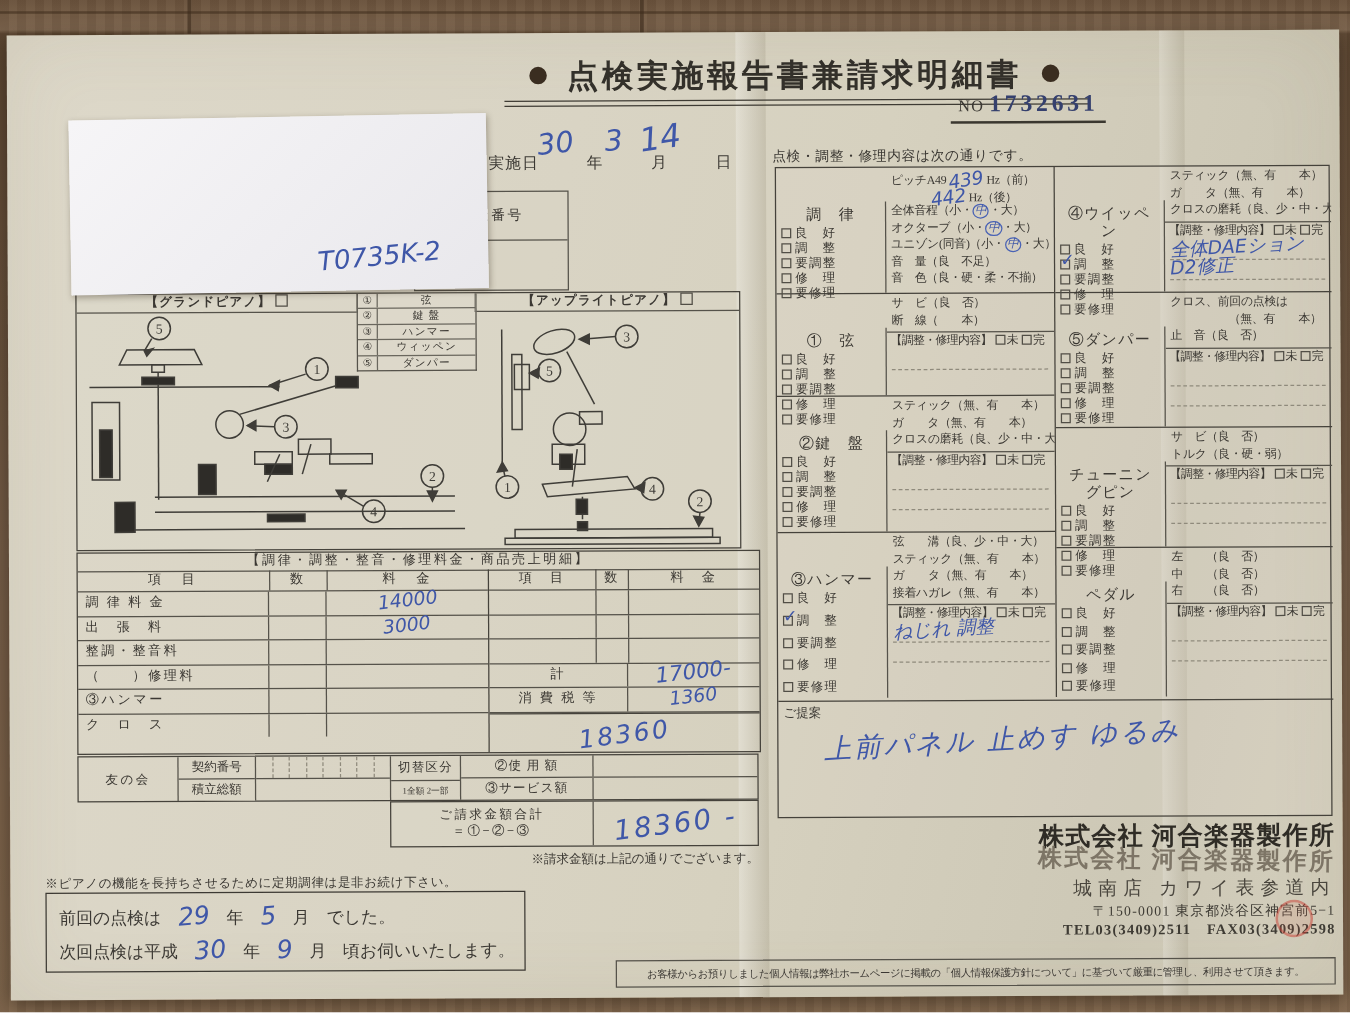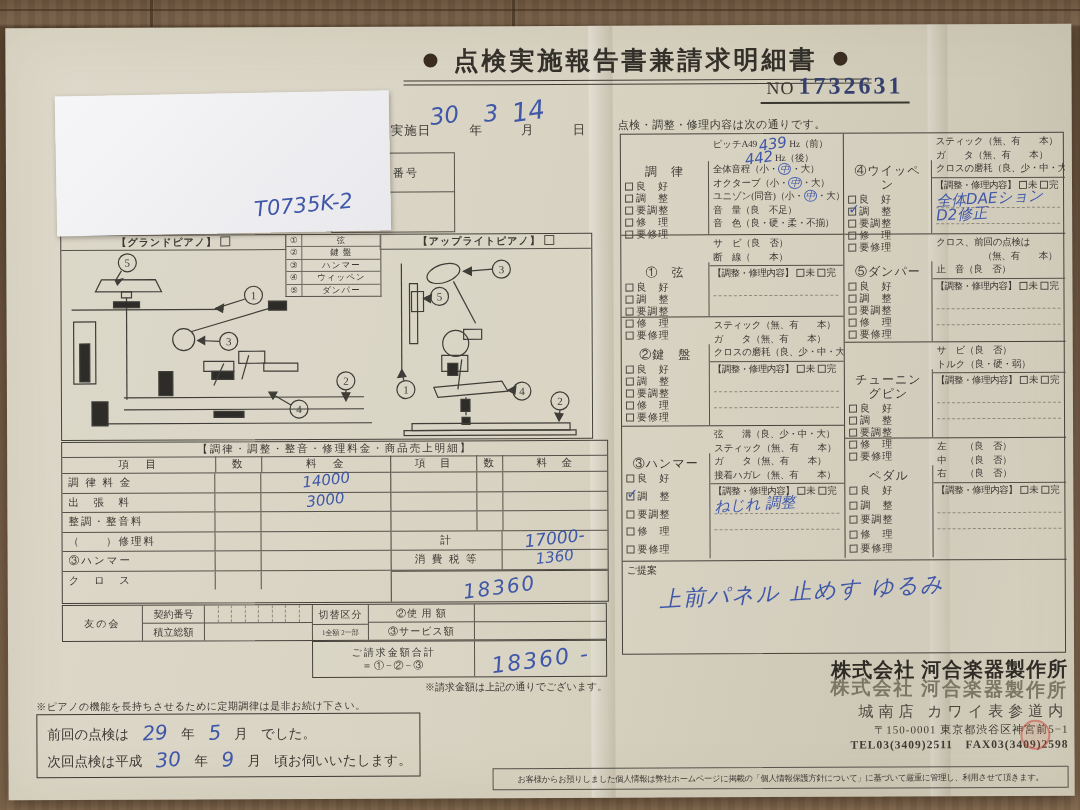--- a/index.html
+++ b/index.html
@@ -17,22 +17,22 @@
   .crease{position:absolute;top:0;height:100%;pointer-events:none;}
   .crease.c1{left:583px;width:24px;background:linear-gradient(90deg,rgba(255,255,255,.28),rgba(95,85,60,.14));}
   .crease.c2{left:922px;width:20px;background:linear-gradient(90deg,rgba(255,255,255,.2),rgba(95,85,60,.12));}
 
   
   .title-wrap{position:absolute;left:330px;top:18px;width:600px;text-align:center;}
   .title{font-size:25px;font-weight:bold;letter-spacing:3px;color:#33302a;}
   .dot{display:inline-block;width:14px;height:14px;border-radius:50%;background:#3a2d20;vertical-align:2px;margin:0 16px;}
   .title-rule{position:absolute;left:398px;top:54px;width:468px;height:3px;border-top:1.5px solid #3e3b34;border-bottom:1px solid #3e3b34;}
   .docno{position:absolute;left:755px;top:48px;border-bottom:2px solid #3a372f;padding:0 6px 2px 6px;}
-  .docno .no-l{font-size:18px;letter-spacing:1px;}
-  .docno .no-v{font-size:24px;font-weight:bold;letter-spacing:3px;color:#35406e;}
+  .docno .no-l{font-size:13px;letter-spacing:1px;}
+  .docno .no-v{font-size:19px;font-weight:bold;letter-spacing:3px;color:#35406e;}
   .date-row{position:absolute;left:385px;top:96px;font-size:12.5px;letter-spacing:1px;}
   .date-row span.unit{margin-left:34px;}
   .hw{font-family:"DejaVu Sans",sans-serif;font-style:italic;color:#3f57a8;}
   .hw-abs{position:absolute;white-space:nowrap;}
 
   
   .sticker{position:absolute;left:50px;top:66px;width:334px;height:140px;background:linear-gradient(135deg,#f6f5f7,#e9e8ec);
     box-shadow:1px 2px 5px rgba(40,30,15,.35);transform:rotate(-0.8deg);z-index:3;}
   .serial-box{position:absolute;left:325px;top:126px;width:122px;height:78px;border:1.2px solid #55524a;z-index:2;background:rgba(217,212,196,.6);}
   .serial-box .lbl{display:block;height:38px;line-height:38px;text-align:center;font-size:11px;letter-spacing:2px;border-bottom:1px solid #55524a;}

